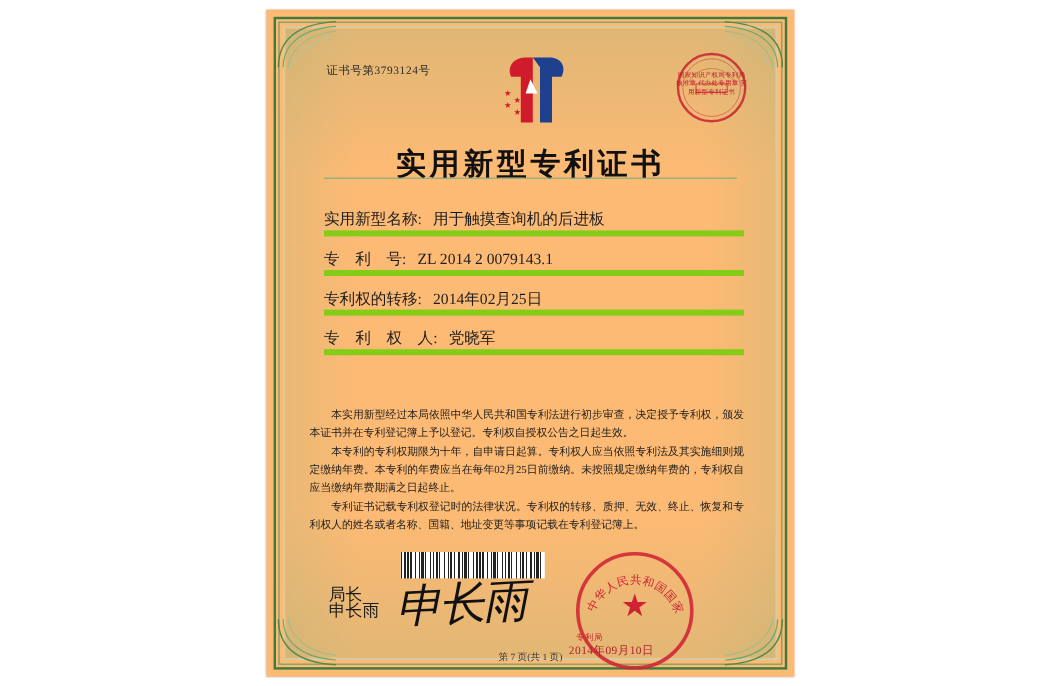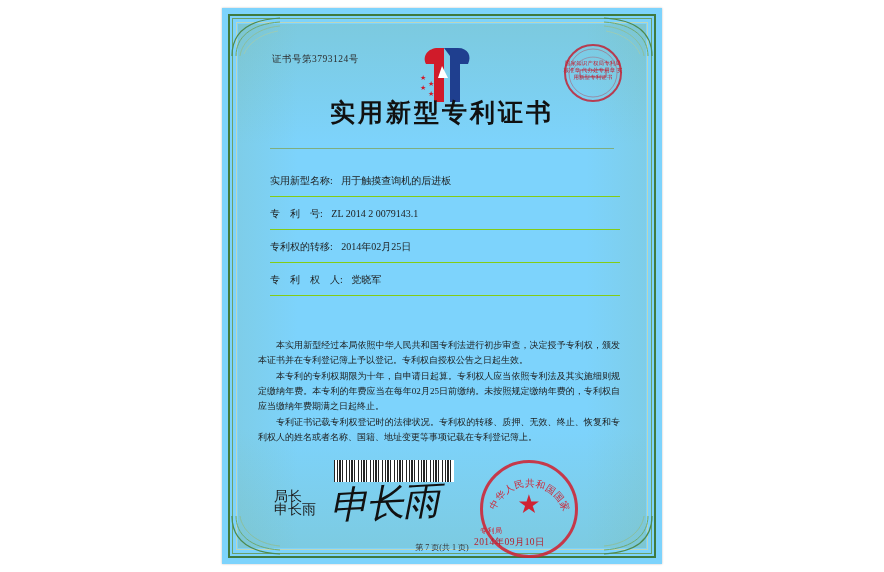--- a/index.html
+++ b/index.html
@@ -21,21 +21,21 @@
     background: #ffffff;
   }
 
   
   .certificate {
     position: absolute;
     left: 222px;
     top: 8px;
     width: 440px;
     height: 556px;
-    background: #7dd3fc;
+    background: #fdba74;
     box-shadow: 0 0 2px rgba(0,0,0,0.25);
     overflow: hidden;
   }
 
   
   .border-outer {
     position: absolute;
     left: 6px; top: 6px; right: 6px; bottom: 6px;
     border: 2px solid #3f7a3f;
   }
@@ -127,21 +127,21 @@
     text-align: center;
     padding-top: 18px;
     box-sizing: border-box;
     letter-spacing: 0.2px;
   }
 
   .title {
     position: absolute;
     left: 0;
     right: 0;
-    top: 88px;
+    top: 112px;
     text-align: center;
     font-size: 25px;
     font-weight: bold;
     letter-spacing: 3px;
     color: #111;
     font-family: "DejaVu Sans", sans-serif;
   }
 
   .title-rule {
     position: absolute;
@@ -154,22 +154,22 @@
   
   .fields {
     position: absolute;
     left: 48px;
     right: 42px;
     top: 156px;
   }
   .field-row {
     position: relative;
     height: 33px;
-    border-bottom: 1px solid #84cc16;
-    font-size: 10px;
+    border-bottom: 5px solid #84cc16;
+    font-size: 13px;
     color: #1d1d1d;
     padding-top: 10px;
     box-sizing: border-box;
     white-space: nowrap;
     overflow: hidden;
   }
   .field-label {
     display: inline-block;
     color: #1d1d1d;
   }

